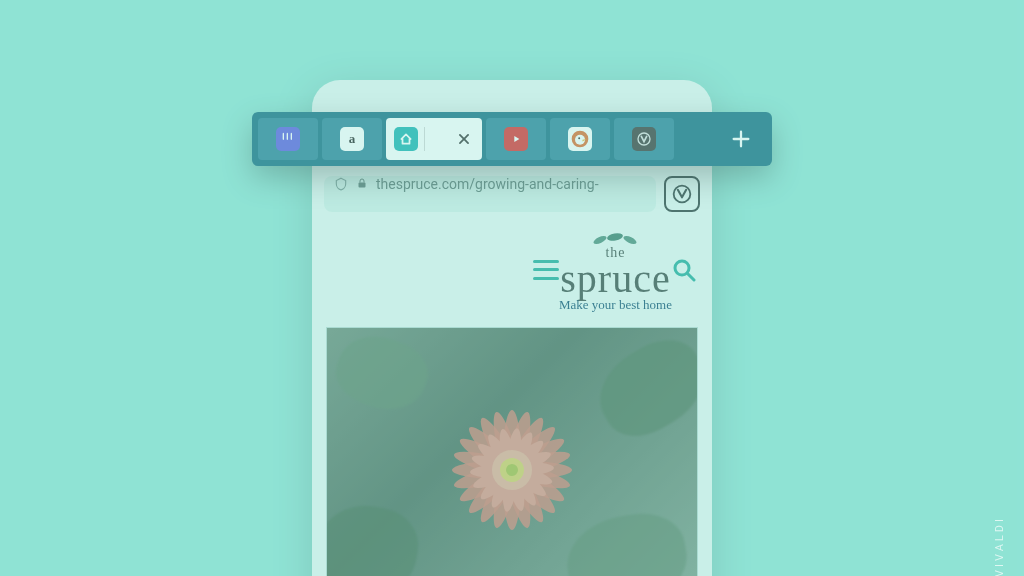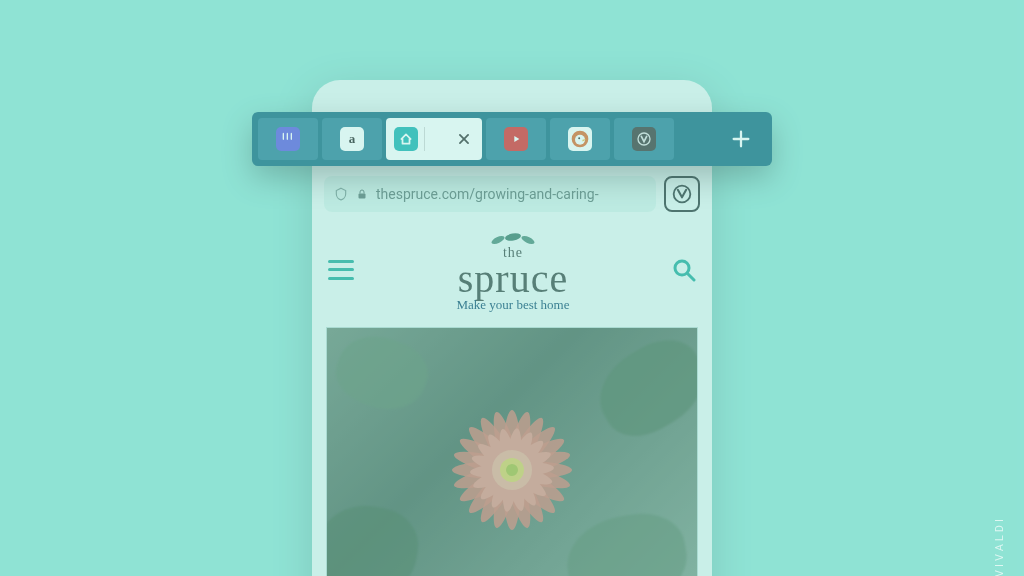--- a/index.html
+++ b/index.html
@@ -36,40 +36,40 @@
     align-items: center;
     padding: 8px 12px;
     gap: 8px;
   }
   .address-bar {
     flex: 1;
     height: 36px;
     background: #d5efe9;
     border-radius: 8px;
     display: flex;
-    align-items: center;
+    align-items: flex-start;
     padding: 0 10px;
     gap: 8px;
     color: #5a7a74;
     font-size: 14px;
     overflow: hidden;
     white-space: nowrap;
   }
   .shield-ico { width: 14px; height: 16px; flex-shrink: 0; }
   .lock-ico { width: 12px; height: 14px; flex-shrink: 0; }
   .vivaldi-btn {
     width: 36px; height: 36px;
     border: 2px solid #2b3a3a;
     border-radius: 8px;
     display: flex; align-items: center; justify-content: center;
   }
   .site-header {
     display: flex;
     align-items: center;
-    justify-content: space-between;
+    justify-content: flex-end;
     padding: 6px 16px 10px;
   }
   .ham { width: 26px; height: 20px; display: flex; flex-direction: column; justify-content: space-between; }
   .ham span { display: block; height: 3px; background: #1fa99a; border-radius: 2px; }
   .brand { text-align: center; color: #3a4a46; }
   .brand .the { font-size: 14px; font-family: Georgia, serif; letter-spacing: 1px; }
   .brand .spruce { font-size: 40px; font-family: Georgia, 'Times New Roman', serif; letter-spacing: 1px; line-height: 0.9; }
   .brand .tag { font-size: 13px; font-family: 'Brush Script MT', cursive; color: #0c4a6e; }
   .leaf-decor { height: 14px; margin-bottom: -4px; }
   .search-ico { width: 24px; height: 24px; }

